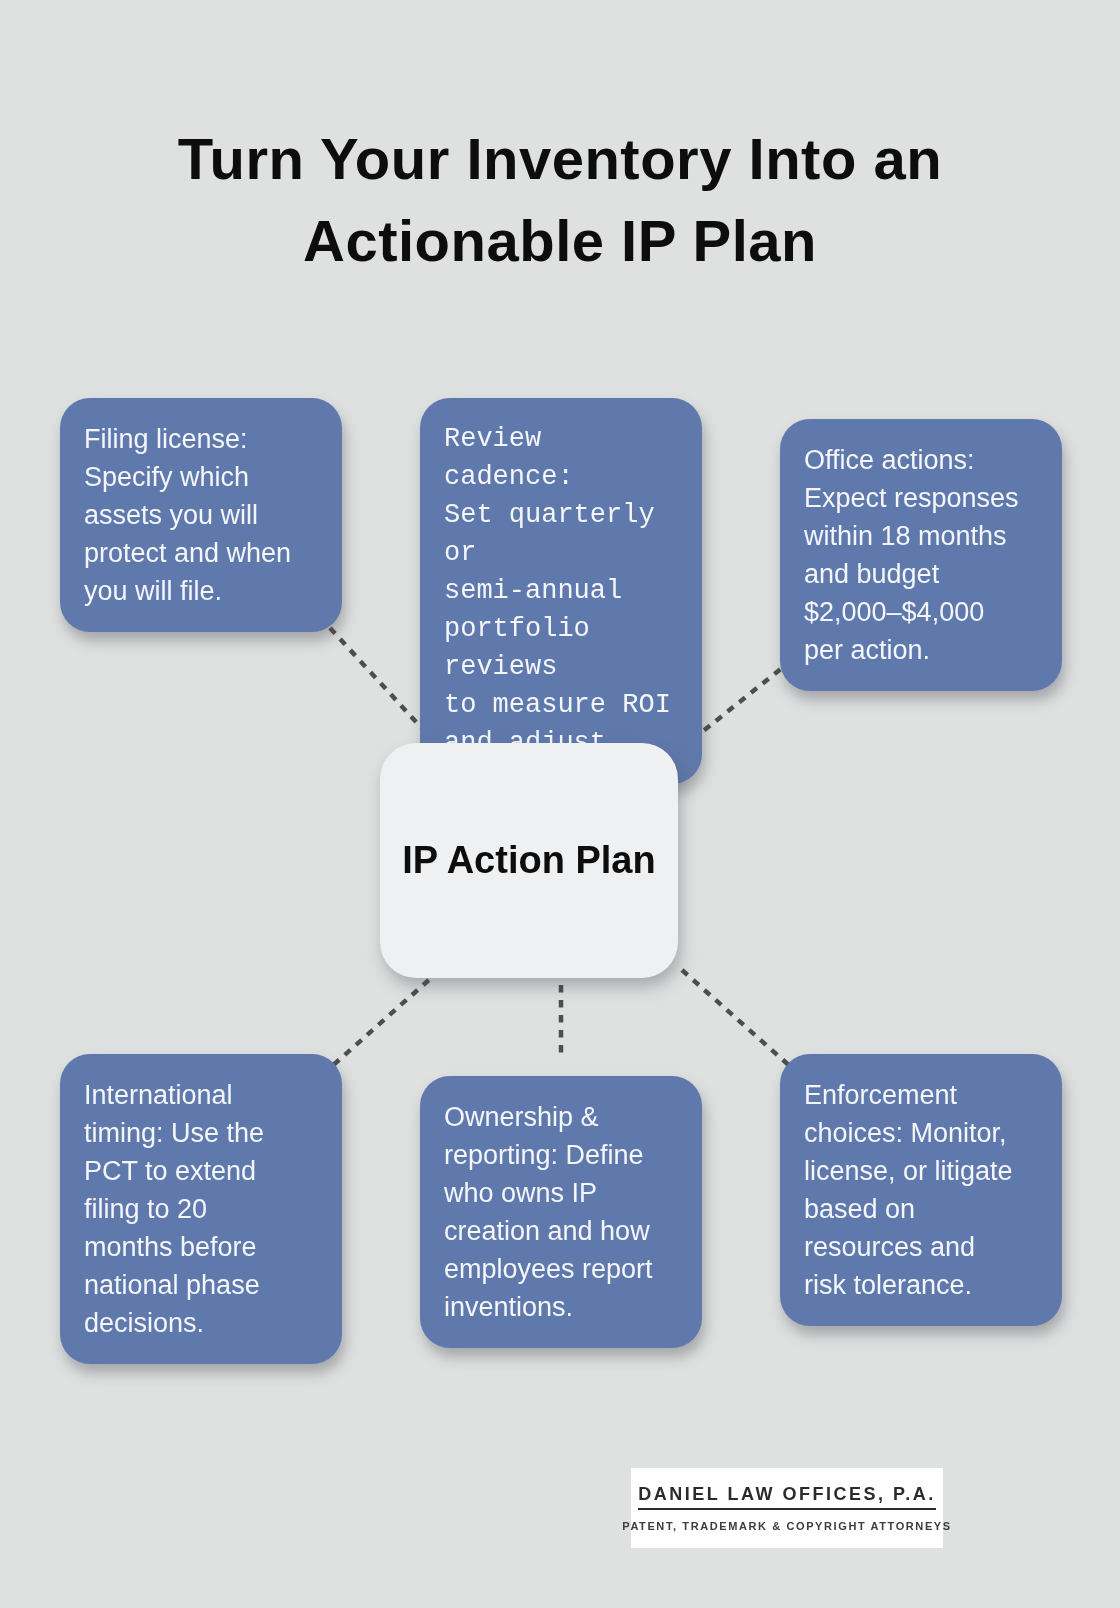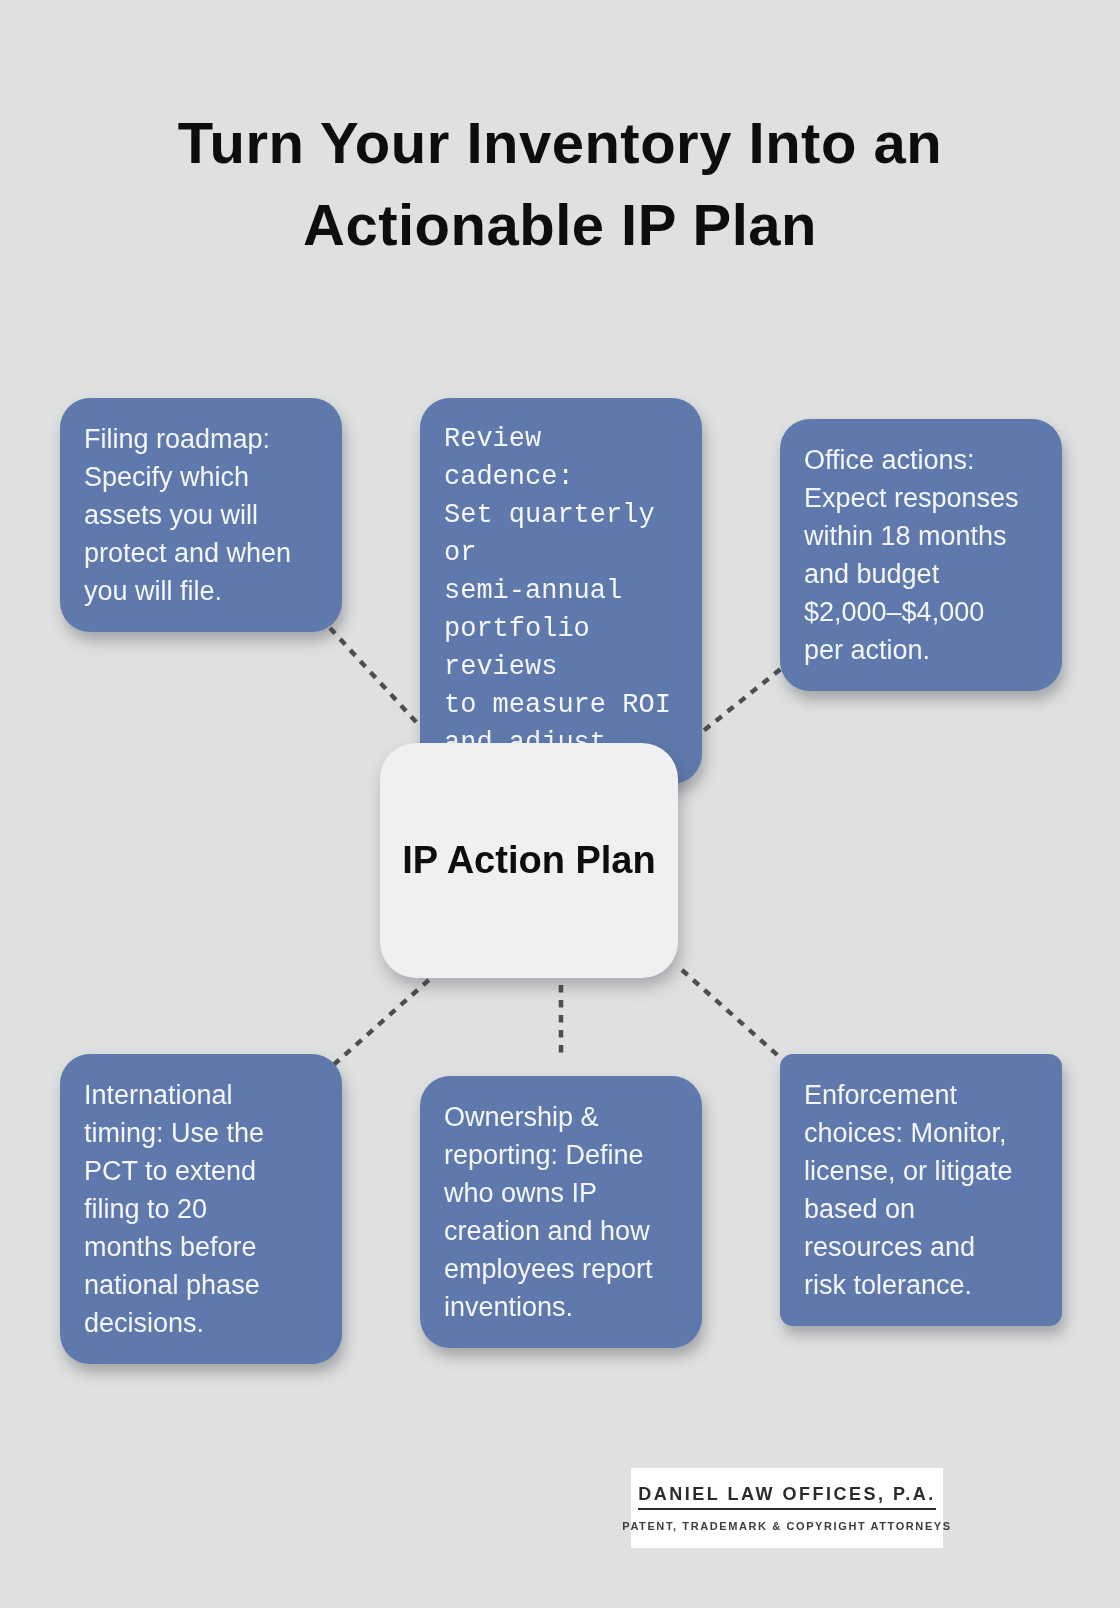--- a/index.html
+++ b/index.html
@@ -22,21 +22,21 @@
     position:relative;
     width:1120px;
     height:1608px;
     background:var(--background);
     overflow:hidden;
   }
   .title{
     position:absolute;
     left:0; right:0;
     top:102px;
-    margin:0;
+    margin:16px;
     text-align:center;
     font-size:58px;
     font-weight:700;
     line-height:82px;
     letter-spacing:0.5px;
     color:var(--title);
     white-space:pre-line;
   }
   .connectors{
     position:absolute;
@@ -60,21 +60,21 @@
     font-size:27px;
     line-height:38px;
     white-space:pre-line;
     box-shadow:3px 9px 14px rgba(70,70,78,0.38);
   }
   .node-1{left:60px;  top:398px;}
   .node-2{left:420px; top:398px;font-family:Liberation Mono, monospace;}
   .node-3{left:780px; top:419px;}
   .node-4{left:60px;  top:1054px;}
   .node-5{left:420px; top:1054px;margin-top:22px;}
-  .node-6{left:780px; top:1054px;border-radius:13px;}
+  .node-6{left:780px; top:1054px;}
   .center-node{
     position:absolute;
     left:380px; top:743px;
     width:298px; height:235px;
     background:var(--center-bg);
     border-radius:36px;
     display:flex;
     align-items:center;
     justify-content:center;
     font-size:38px;
@@ -120,21 +120,21 @@
 
   <svg class="connectors" viewBox="0 0 1120 1608" aria-hidden="true">
     <line x1="330" y1="628" x2="440" y2="748"></line>
     <line x1="561" y1="660" x2="561" y2="750"></line>
     <line x1="792" y1="660" x2="682" y2="748"></line>
     <line x1="440" y1="970" x2="330" y2="1068"></line>
     <line x1="561" y1="970" x2="561" y2="1060"></line>
     <line x1="682" y1="970" x2="792" y2="1068"></line>
   </svg>
 
-  <div class="node node-1">Filing roadmap:
+  <div class="node node-1">Filing license:
 Specify which
 assets you will
 protect and when
 you will file.</div>
   <div class="node node-2">Review cadence:
 Set quarterly or
 semi-annual
 portfolio reviews
 to measure ROI
 and adjust.</div>

